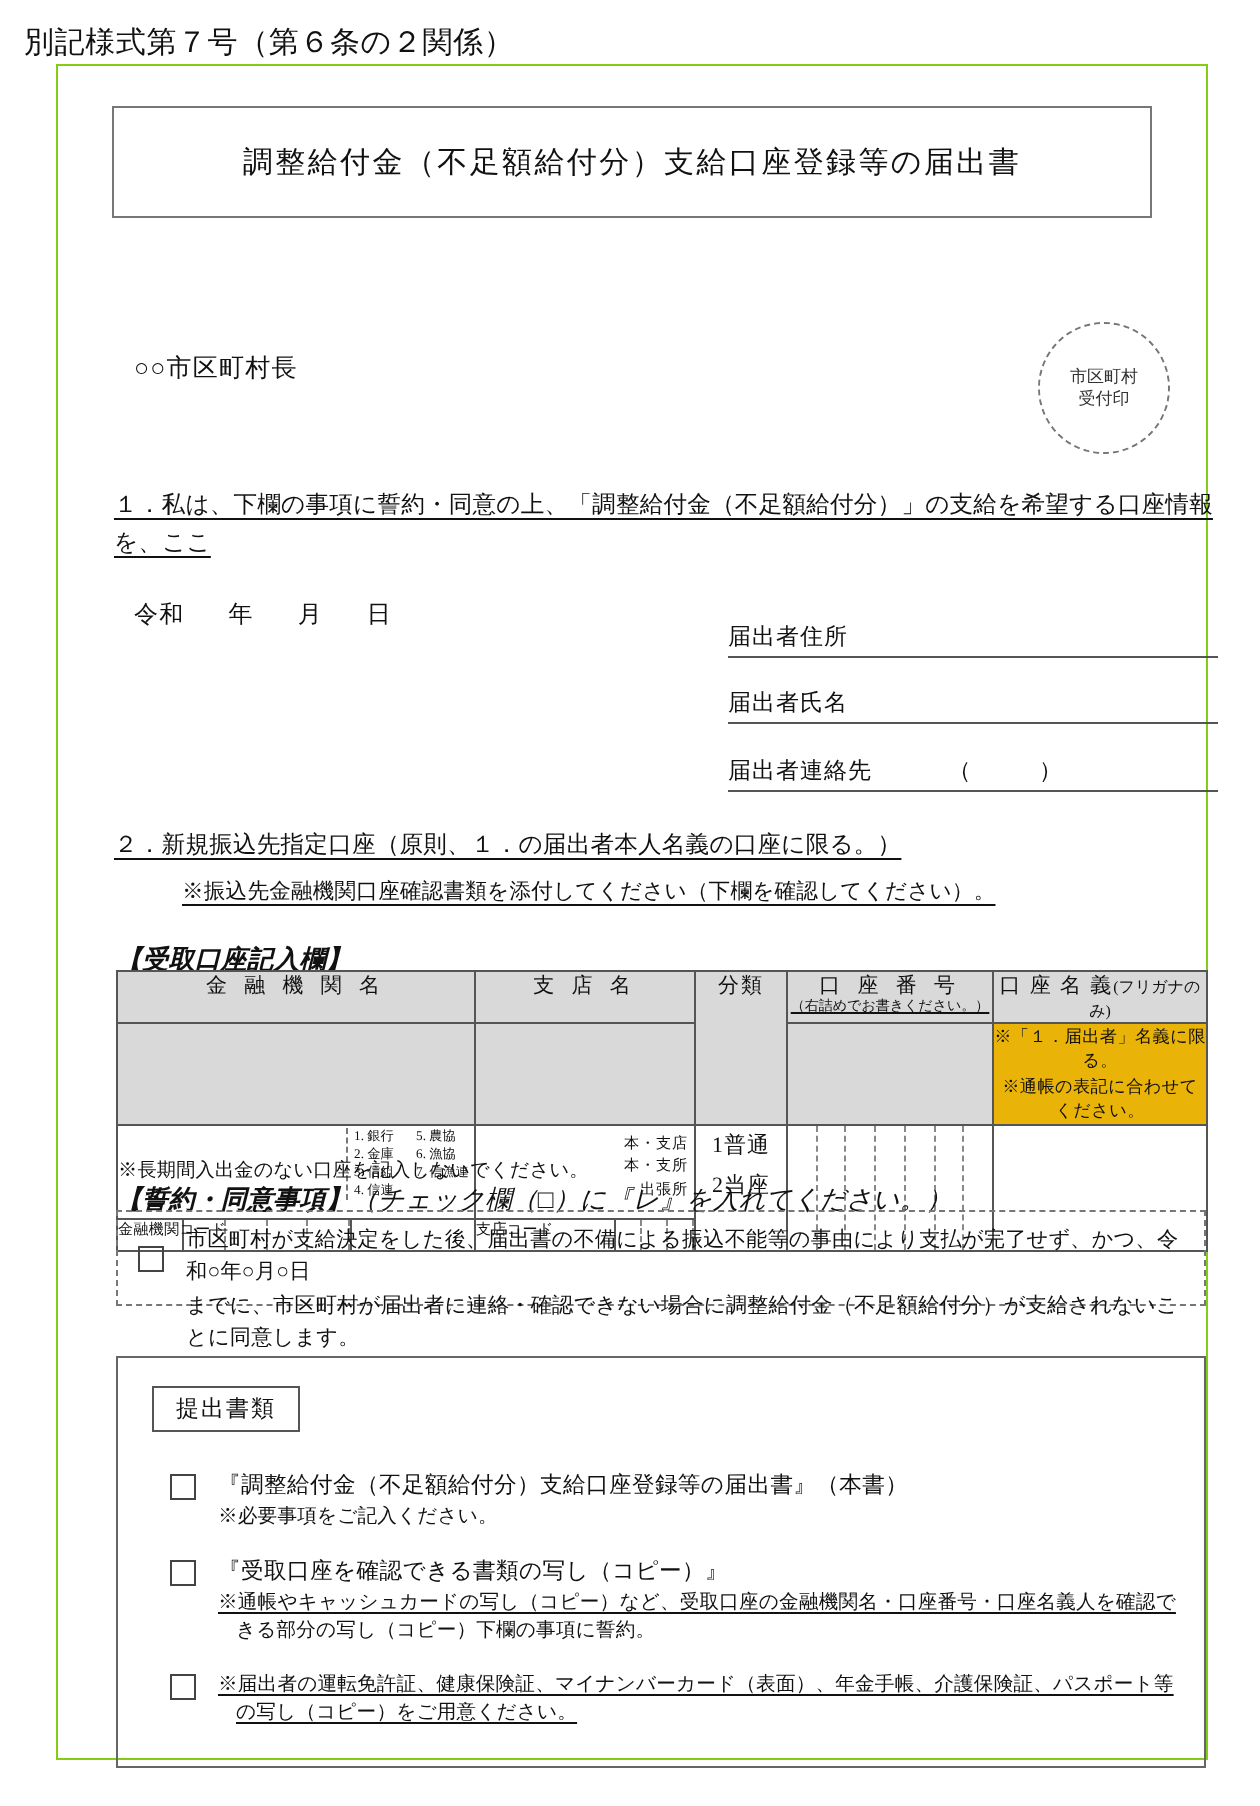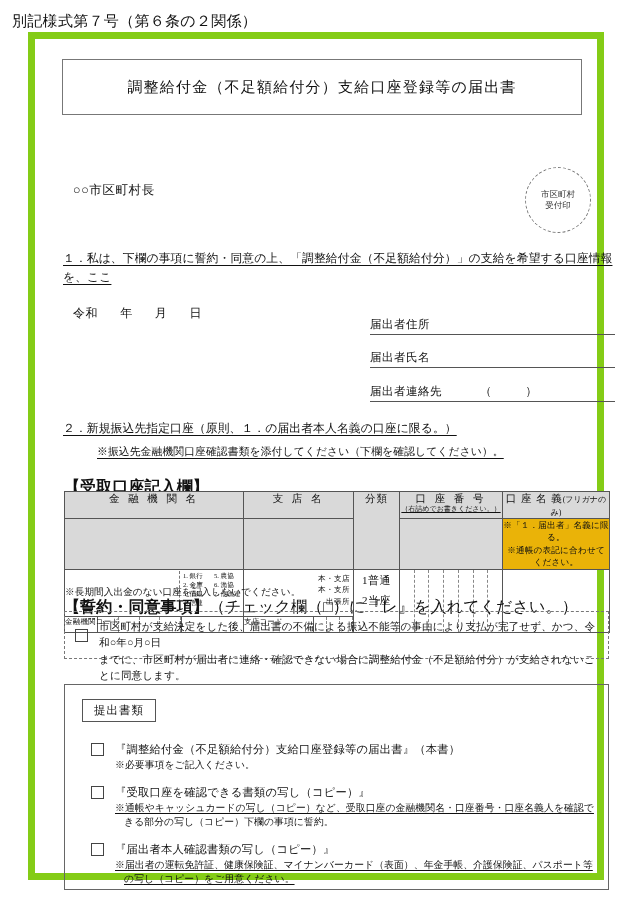--- a/index.html
+++ b/index.html
@@ -28,21 +28,21 @@
     font-size: 15px;
     letter-spacing: 0.3px;
     white-space: nowrap;
   }
   .outer-frame {
     position: absolute;
     left: 28px;
     top: 32px;
     width: 576px;
     height: 848px;
-    border: 7px solid #84cc16;
+    border: 1px solid #84cc16;
     box-sizing: border-box;
   }
   .title-box {
     position: absolute;
     left: 27px;
     top: 20px;
     width: 520px;
     height: 56px;
     border: 1px solid #777;
     box-sizing: border-box;
@@ -135,23 +135,24 @@
   }
   .clause2-note {
     position: absolute;
     left: 62px;
     top: 406px;
     font-size: 10.8px;
     letter-spacing: 0.1px;
   }
   .bracket-label {
     position: absolute;
-    font-size: 16px;
+    font-size: 13px;
     font-weight: bold;
     letter-spacing: 0.1px;
+    font-style: italic;
   }
   .lbl-account { left: 29px; top: 438px; }
   .lbl-pledge  { left: 29px; top: 558px; font-weight: bold; }
   .lbl-pledge .normal { font-weight: normal; }
 
   
   .acct-table {
     position: absolute;
     left: 29px;
     top: 452px;
@@ -500,21 +501,20 @@
         <div class="box"></div>
         <div class="main">『受取口座を確認できる書類の写し（コピー）』</div>
         <div class="sub">
           <div><span class="ul">※通帳やキャッシュカードの写し（コピー）など、受取口座の金融機関名・口座番号・口座名義人を確認で</span></div>
           <div><span class="indent">きる部分の写し（コピー）下欄の事項に誓約。</span></div>
         </div>
       </div>
 
       <div class="doc-item doc3">
         <div class="box"></div>
-        <div class="main">『届出者本人確認書類の写し（コピー）』</div>
         <div class="sub">
           <div><span class="ul">※届出者の運転免許証、健康保険証、マイナンバーカード（表面）、年金手帳、介護保険証、パスポート等</span></div>
           <div><span class="indent ul">の写し（コピー）をご用意ください。</span></div>
         </div>
       </div>
     </div>
 
   </div>
 </div>
 

